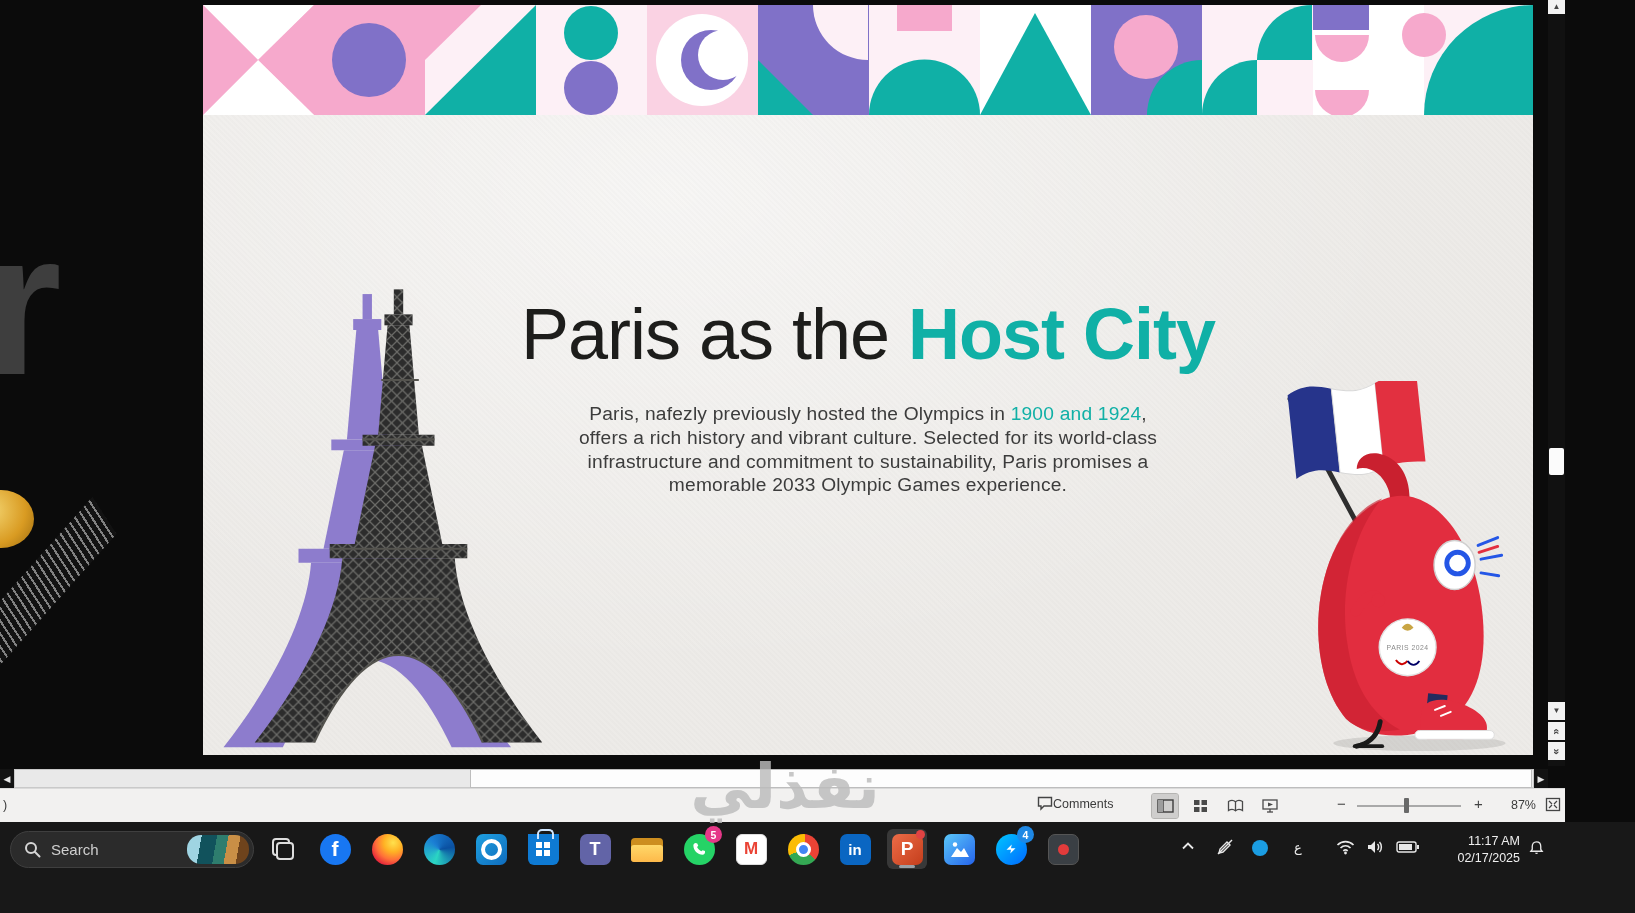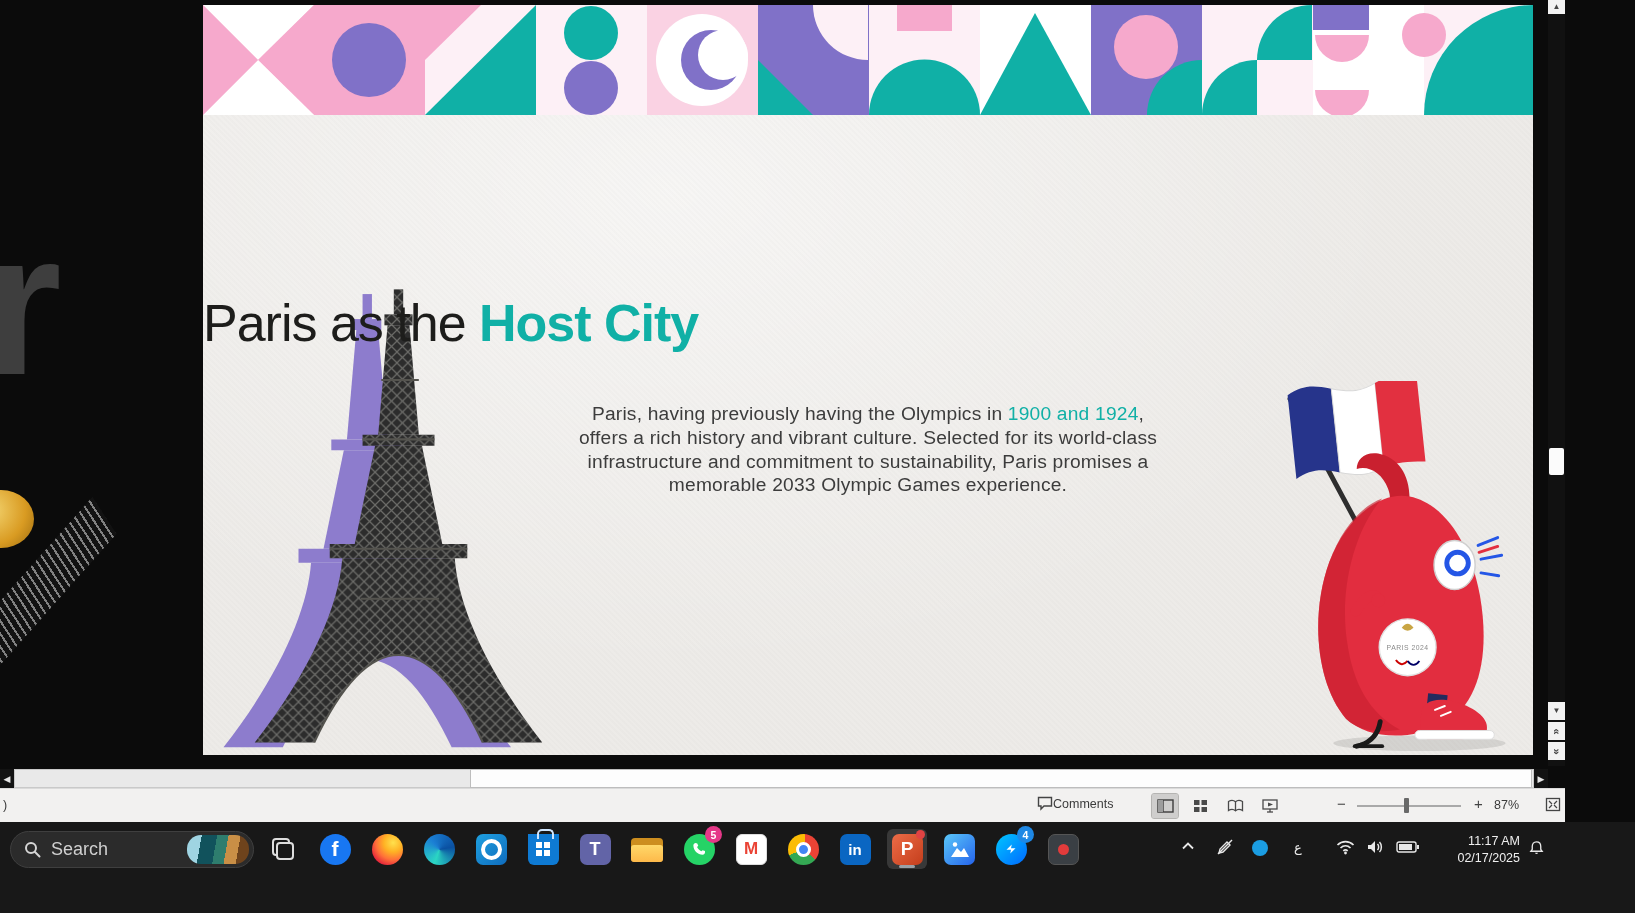--- a/index.html
+++ b/index.html
@@ -14,21 +14,21 @@
     background:repeating-linear-gradient(90deg,#8d8d8d 0 2px,#141414 2px 7px),repeating-linear-gradient(0deg,#6a6a6a 0 2px,#101010 2px 9px);
     clip-path:polygon(0 55%,100% 0%,100% 45%,0 100%)}
 
   
   #slide{position:absolute;left:203px;top:5px;width:1330px;height:750px;overflow:hidden;
     background:
       repeating-linear-gradient(45deg, rgba(0,0,0,.012) 0 2px, transparent 2px 4px),
       radial-gradient(ellipse at 35% 25%, rgba(255,255,255,.55), transparent 60%),
       var(--slide-bg,#edebe8)}
   .banner{position:absolute;left:0;top:0;width:1330px;height:110px;display:block}
-  .slide-title{position:absolute;top:288px;left:0;width:100%;font-size:52px;color:#1d1d1b;
+  .slide-title{position:absolute;top:288px;left:0;width:100%;text-align:center;font-size:72px;color:#1d1d1b;
     font-weight:500;letter-spacing:-1px}
   .slide-title .accent{color:var(--teal,#10b0a6);font-weight:800}
   .slide-body{position:absolute;top:397px;left:50%;transform:translateX(-50%);width:600px;text-align:center;
     font-size:19.2px;line-height:23.8px;color:#3c3c3c;letter-spacing:.2px}
   .slide-body .hl{color:var(--teal,#10b0a6);font-weight:400}
   .tower{position:absolute;left:8px;top:278px;width:375px;height:472px}
   .mascot{position:absolute;left:1052px;top:376px;width:270px;height:372px}
 
   
   .vscroll{position:absolute;left:1548px;top:0;width:17px;height:766px;background:#111}
@@ -54,34 +54,34 @@
     border-top:1px solid #dadada;color:#3b3b3b;font-size:12.5px;z-index:10}
   .sb-frag{position:absolute;left:3px;top:9px}
   .sb-comments{position:absolute;left:1037px;top:7px;display:flex;align-items:flex-end;cursor:default}
   .sb-views{position:absolute;left:1152px;top:5px;display:flex;gap:9px}
   .sb-view{width:26px;height:24px;display:flex;align-items:center;justify-content:center;border-radius:2px}
   .sb-view.active{background:#cfcecd;outline:1px solid #b5b4b2}
   .sb-zoomout{position:absolute;left:1337px;top:6px;font-size:15px;color:#444}
   .sb-slider-track{position:absolute;left:1357px;top:16px;width:104px;height:2px;background:#a9a9a9}
   .sb-slider-thumb{position:absolute;left:1404px;top:9px;width:5px;height:15px;background:#696969;border-radius:1px}
   .sb-zoomin{position:absolute;left:1474px;top:6px;font-size:15px;color:#444}
-  .sb-zoomlabel{position:absolute;left:1494px;top:9px;width:42px;text-align:left}
+  .sb-zoomlabel{position:absolute;left:1494px;top:9px;width:42px;text-align:right}
   .sb-fit{position:absolute;left:1545px;top:8px}
 
   
   .watermark{position:absolute;left:0;top:0;width:100%;height:100%;pointer-events:none;z-index:60}
   .wm-ar{position:absolute;left:785px;top:756px;transform:translateX(-50%);font-size:62px;font-weight:700;color:#bcbcbc;
     opacity:.82;font-family:"DejaVu Sans",sans-serif;line-height:1}
   .wm-en{position:absolute;left:785px;top:831px;transform:translateX(-50%);font-size:31px;color:#d3d3d3;opacity:.55;
     letter-spacing:1px;font-family:"DejaVu Sans",sans-serif}
 
   
   .taskbar{position:absolute;left:0;top:822px;width:1635px;height:91px;background:var(--taskbar-bg,#181818);z-index:10}
   .search{position:absolute;left:10px;top:9px;width:244px;height:37px;border-radius:19px;background:#2b2b2b;
-    border:1px solid #3f3f3f;display:flex;align-items:center;color:#cfcfcf;font-size:18px}
+    border:1px solid #3f3f3f;display:flex;align-items:center;color:#cfcfcf;font-size:15px}
   .search svg{margin-left:13px}
   .search .lbl{margin-left:10px}
   .search .bing-img{margin-left:auto;margin-right:4px;width:62px;height:29px;border-radius:14px;
     background:linear-gradient(100deg,#9fd4e2 0 22%,#11525c 22% 45%,#2e7d6e 45% 62%,#c98f46 62% 80%,#6e431c 80%)}
   .apps{position:absolute;left:263px;top:7px;display:flex;gap:12px}
   .app{position:relative;width:40px;height:40px;border-radius:6px;display:flex;align-items:center;justify-content:center}
   .app.active{background:rgba(255,255,255,.14)}
   .app.active::after{content:"";position:absolute;bottom:1px;left:12px;width:16px;height:3px;border-radius:2px;background:#9aa0a6}
   .badge{position:absolute;top:-3px;right:-3px;min-width:17px;height:17px;border-radius:9px;color:#fff;font-size:10.5px;
     font-weight:700;display:flex;align-items:center;justify-content:center;padding:0 4px;z-index:2}
@@ -192,21 +192,21 @@
         </pattern>
       </defs>
       <use href="#twr" transform="translate(-20,3)" fill="#8d7ccd"></use>
       <use href="#twr" fill="#2c2c2c"></use>
       <use href="#twr" fill="url(#lat)" opacity="0.45"></use>
       <path d="M76,168 h88 M97,98 h46 M109,60 h24 M96,200 h50 M66,292 C82,258 100,236 120,236 C140,236 158,258 174,292" stroke="#55544f" stroke-width="1.4" fill="none"></path>
     </svg>
 
     <div class="slide-title"><span>Paris as the </span><span class="accent">Host City</span></div>
 
-    <div class="slide-body"><span>Paris, having previously having the Olympics in </span><span class="hl">1900 and 1924</span><span>, offers a rich history and vibrant culture. Selected for its world-class infrastructure and commitment to sustainability, Paris promises a memorable 2033 Olympic Games experience.</span></div>
+    <div class="slide-body"><span>Paris, nafezly previously hosted the Olympics in </span><span class="hl">1900 and 1924</span><span>, offers a rich history and vibrant culture. Selected for its world-class infrastructure and commitment to sustainability, Paris promises a memorable 2033 Olympic Games experience.</span></div>
 
     <svg class="mascot" viewBox="0 0 260 380">
       <ellipse cx="160" cy="370" rx="88" ry="8" fill="rgba(0,0,0,0.10)"></ellipse>
       <g transform="rotate(-6 90 55)">
         <path d="M32,12 L118,222" stroke="#2e2e2e" stroke-width="5" stroke-linecap="round"></path>
         <path d="M30,8 C45,0 55,0 75,6 L75,92 C55,86 45,86 30,94 Z" fill="#26348b"></path>
         <path d="M75,6 C95,12 105,12 120,5 L120,91 C105,98 95,98 75,92 Z" fill="#ffffff" stroke="#d8d8d8" stroke-width="1"></path>
         <path d="M120,5 C135,-2 145,-2 163,4 L163,90 C145,88 135,88 120,91 Z" fill="#e23040"></path>
       </g>
       <path d="M150,120 C150,95 138,78 118,74 C104,72 96,80 96,90 C108,86 122,94 128,110 C131,118 130,122 128,128 Z" fill="#c9202f"></path>
@@ -302,20 +302,21 @@
     <span class="sb-zoomlabel">87%</span>
     <span class="sb-fit">
       <svg width="16" height="15" viewBox="0 0 16 15">
           <rect x="1.5" y="1.5" width="13" height="12" fill="none" stroke="#444" stroke-width="1.3"></rect>
           <path d="M4,4 l3,3 M12,4 l-3,3 M4,11 l3,-3 M12,11 l-3,-3" stroke="#444" stroke-width="1.2"></path>
         </svg>
     </span>
   </div>
 
   <div class="watermark">
+    <div class="wm-ar">نفذلي</div>
   </div>
 
   <div class="taskbar">
 
     <div class="search">
       <svg width="17" height="17" viewBox="0 0 17 17">
           <circle cx="7" cy="7" r="5" fill="none" stroke="#d6d6d6" stroke-width="2"></circle>
           <line x1="11" y1="11" x2="15.5" y2="15.5" stroke="#d6d6d6" stroke-width="2" stroke-linecap="round"></line>
         </svg>
       <span class="lbl">Search</span>

